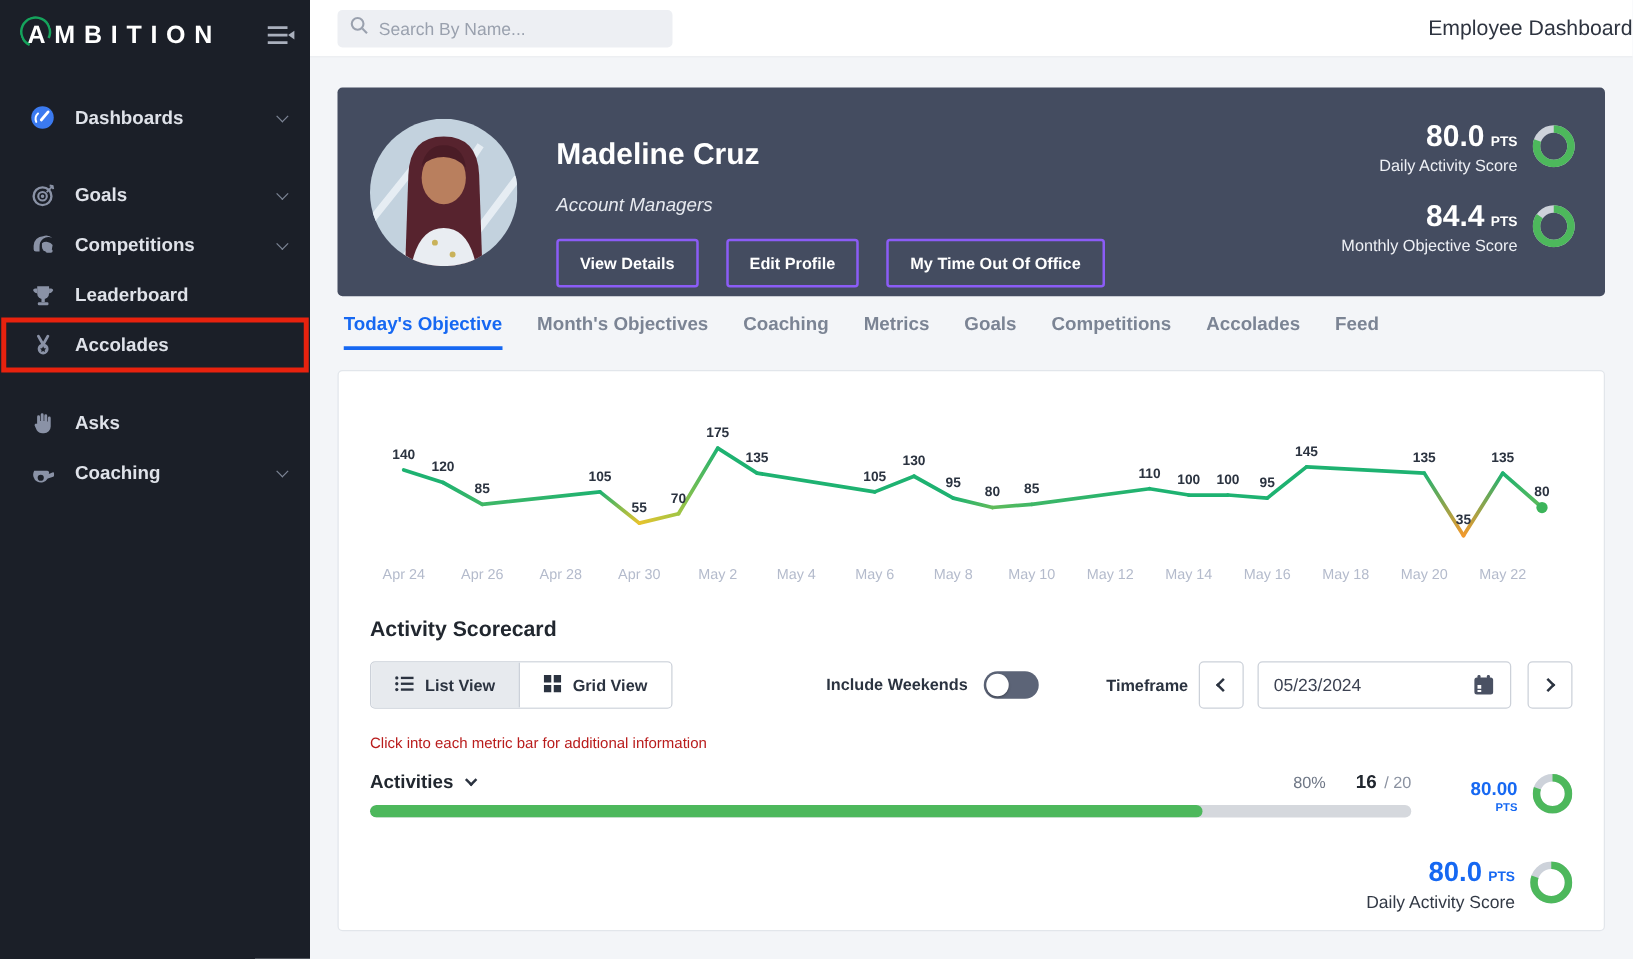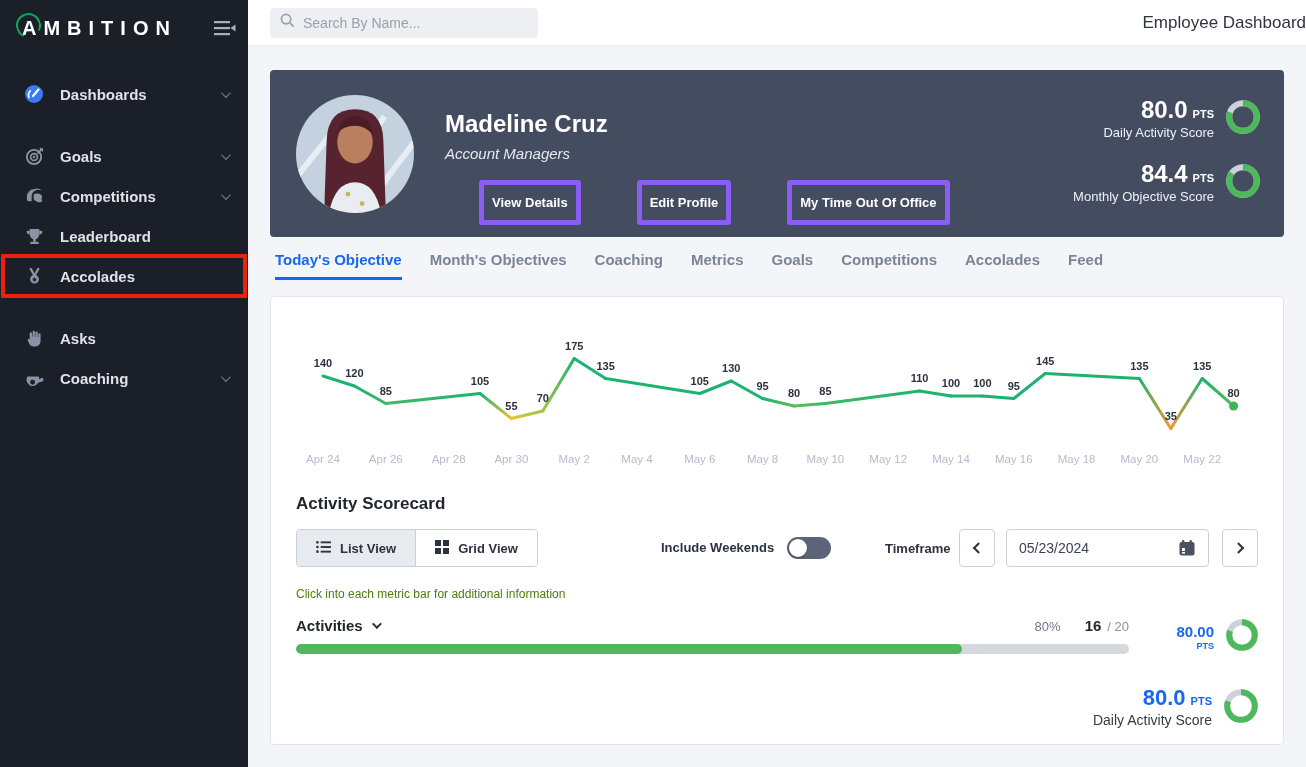--- a/index.html
+++ b/index.html
@@ -33,24 +33,24 @@
   .page-title { position:absolute; left:0; right:0; text-align:right; font-size:17px; color:#2e3440; pointer-events:none; }
 
   
   .content { position:absolute; left:248px; top:46px; right:0; bottom:0; background:#f3f5f8; }
 
   
   .pcard { position:absolute; left:22px; top:24px; width:1014px; height:167px; background:#444c60; border-radius:4px; }
   .avatar { position:absolute; left:26px; top:25px; width:118px; height:118px; border-radius:50%; overflow:hidden; }
   .pinfo { position:absolute; left:175px; top:40px; }
   .pname { color:#fff; font-size:24px; font-weight:700; }
-  .prole { color:#e6e9ef; font-size:15px; font-style:italic; margin-top:7px; }
+  .prole { color:#e6e9ef; font-size:15px; font-style:italic; margin-top:18px; }
   .pbtns { display:flex; gap:22px; margin-top:18px; }
-  .pbtn { background:transparent; border:5px solid #8b5cf6; border-radius:3px; color:#fff;
-    font-size:13px; font-weight:700; padding:10px 8px; cursor:pointer; font-family:"Liberation Sans", sans-serif;margin-left:34px; }
+  .pbtn { background:transparent; border:2px solid #8b5cf6; border-radius:3px; color:#fff;
+    font-size:13px; font-weight:700; padding:10px 17px; cursor:pointer; font-family:"Liberation Sans", sans-serif; }
   .pscores { position:absolute; right:24px; top:28px; }
   .score-row { display:flex; align-items:center; gap:12px; justify-content:flex-end; }
   .score-row + .score-row { margin-top:22px; }
   .score-txt { text-align:right; }
   .score-val { color:#fff; font-size:24px; font-weight:700; line-height:1; }
   .score-unit { font-size:11px; font-weight:700; margin-left:5px; }
   .score-lbl { color:#eef0f5; font-size:13px; margin-top:3px; }
 
   
   .tabs { position:absolute; left:27px; top:205px; display:flex; gap:28px; }
@@ -79,21 +79,21 @@
   .nav-btn.prev { left:663px; } .nav-btn.next { left:926px; }
   .nav-chev { width:8px; height:8px; border-right:2px solid #2b3340; border-bottom:2px solid #2b3340; }
   .nav-chev.left { transform:rotate(135deg) translate(-1px,-1px); }
   .nav-chev.right { transform:rotate(-45deg) translate(-1px,-1px); }
   .datebox { position:absolute; left:710px; top:0; width:203px; height:38px; background:#fff; border:1px solid #ccd1d9;
     border-radius:4px; display:flex; align-items:center; padding:0 12px; }
   .datebox input { border:none; outline:none; font-size:14px; color:#3c4252; width:100%; background:transparent;
     font-family:Liberation Sans, sans-serif; }
   .cal { margin-left:auto; display:flex; cursor:pointer; }
 
-  .hint { position:absolute; left:25px; top:290px; font-size:12px; color:#4d7c0f; }
+  .hint { position:absolute; left:25px; top:290px; font-size:12px; color:#b91c1c; }
 
   .metric { position:absolute; left:25px; top:320px; width:962px; }
   .metric-head { display:flex; align-items:baseline; width:833px; }
   .metric-name { font-size:15px; font-weight:700; color:#21272f; display:flex; align-items:center; gap:9px; cursor:pointer; }
   .metric-name .chev { width:7px; height:7px; border-right:2px solid #2b3340; border-bottom:2px solid #2b3340;
     transform:rotate(45deg) translateY(-2px); }
   .metric-stats { margin-left:auto; display:flex; align-items:baseline; gap:6px; }
   .pct { font-size:13px; color:#6f7786; margin-right:18px; }
   .done { font-size:15px; font-weight:700; color:#21272f; }
   .total { font-size:13px; color:#8a91a0; }

